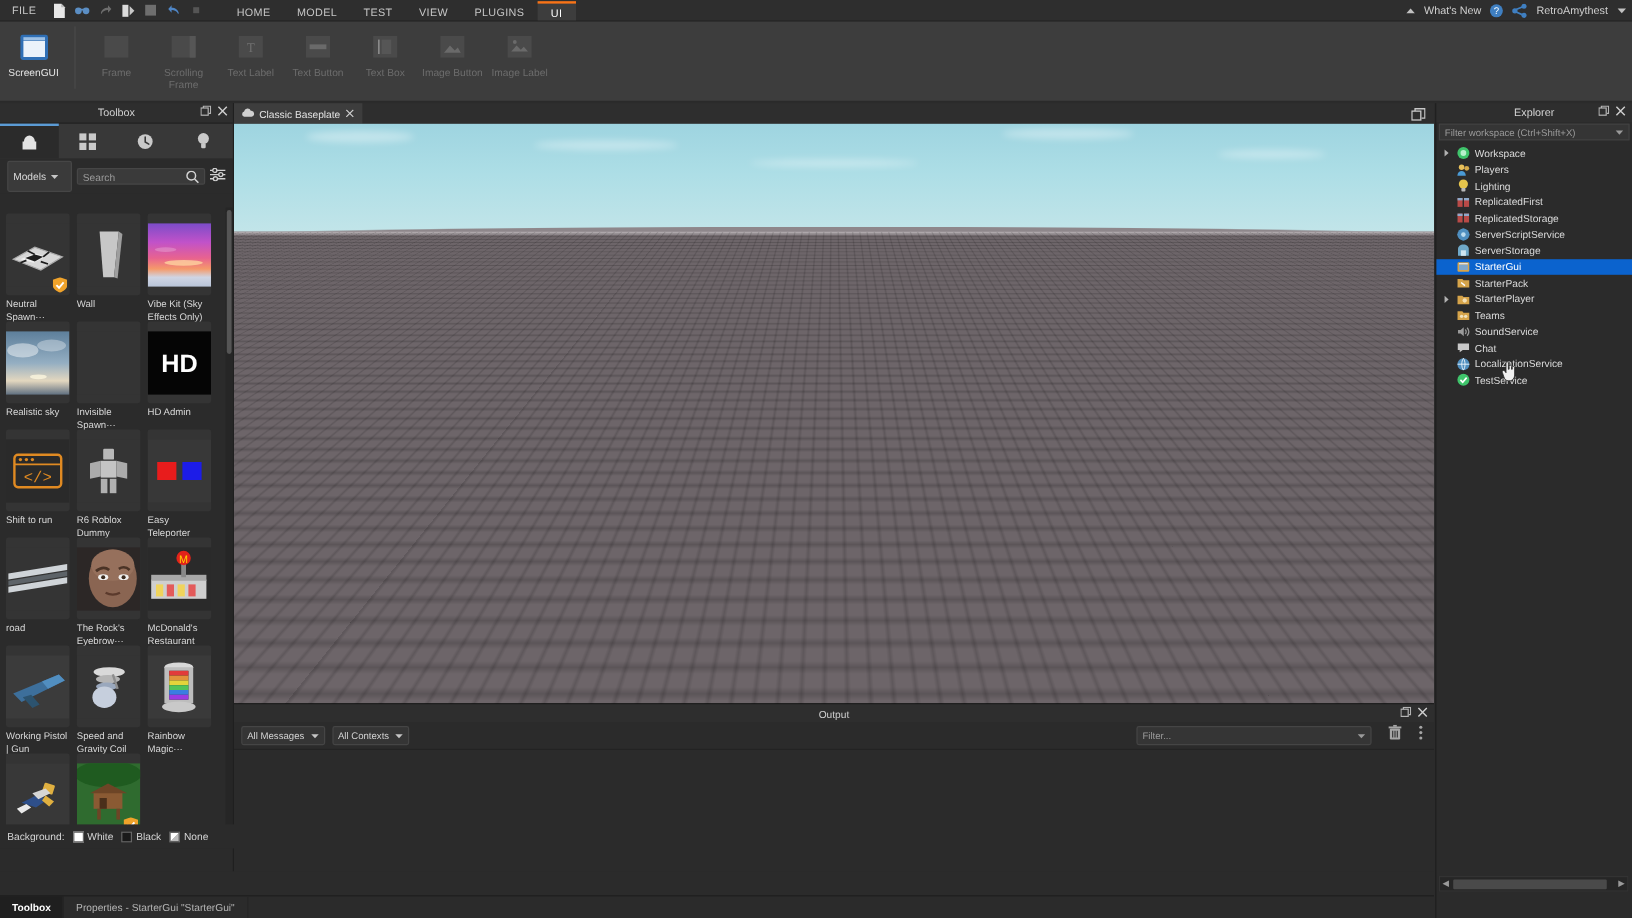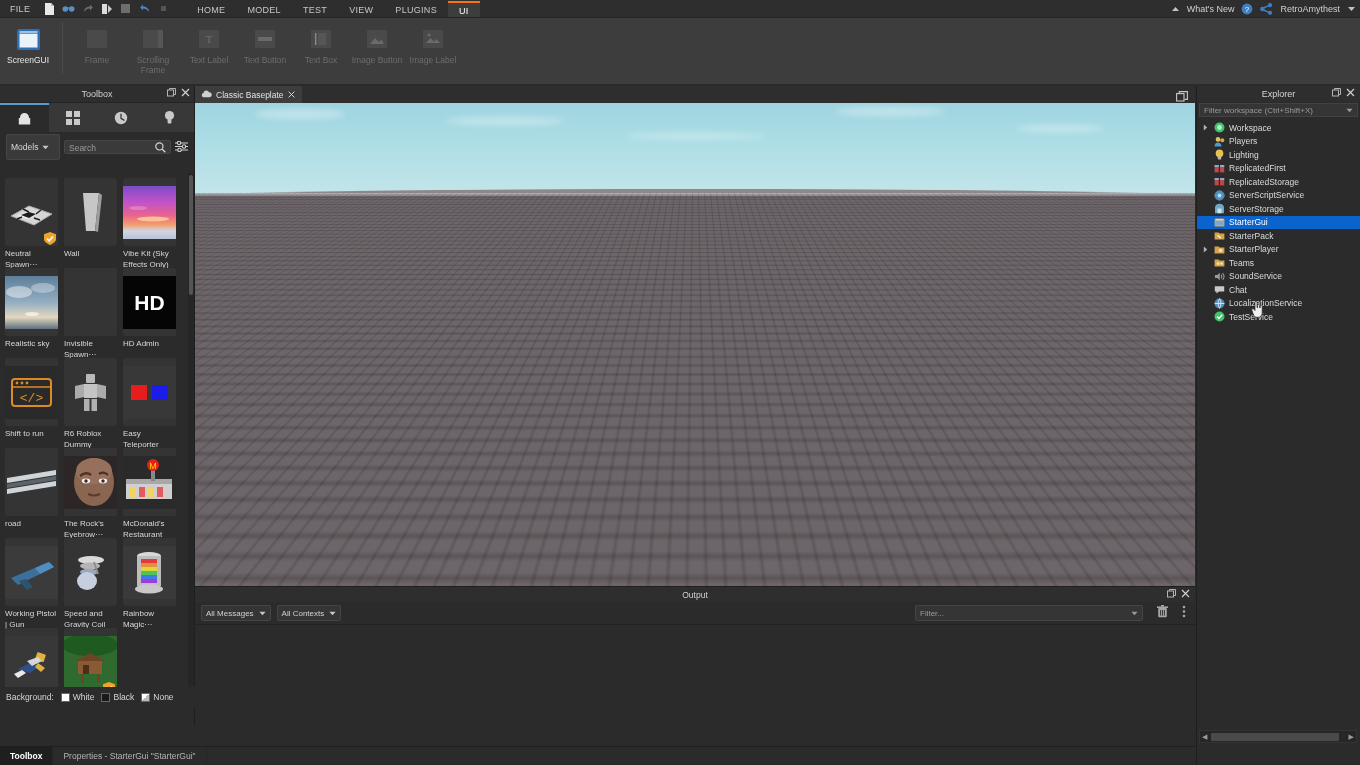--- a/index.html
+++ b/index.html
@@ -189,21 +189,21 @@
   .out-title .pt-btns { position: absolute; right: 5px; top: 2px; display: flex; gap: 5px; }
   .out-toolbar {
     height: 23px; display: flex; align-items: center; padding: 0 6px; gap: 6px;
     border-bottom: 1px solid #232323;
   }
   .out-sel {
     height: 16px; background: #353535; border: 1px solid #454545; border-radius: 2px;
     display: flex; align-items: center; gap: 5px; padding: 0 4px; font-size: 8px; color: #d2d2d2;
   }
   .out-filter {
-    width: 228px; height: 16px; background: #353535; border: 1px solid #454545; border-radius: 2px;
+    width: 196px; height: 16px; background: #353535; border: 1px solid #454545; border-radius: 2px;
     display: flex; align-items: center; justify-content: space-between;
     padding: 0 4px; font-size: 8px; color: #9a9a9a; margin-left: auto;
   }
   .out-body { height: 100px; background: #2b2b2b; }
 
   
   .explorer {
     position: absolute; left: 1196px; top: 86px; width: 164px; height: 679px;
     background: #2b2b2b; border-left: 1px solid #1f1f1f;
   }

